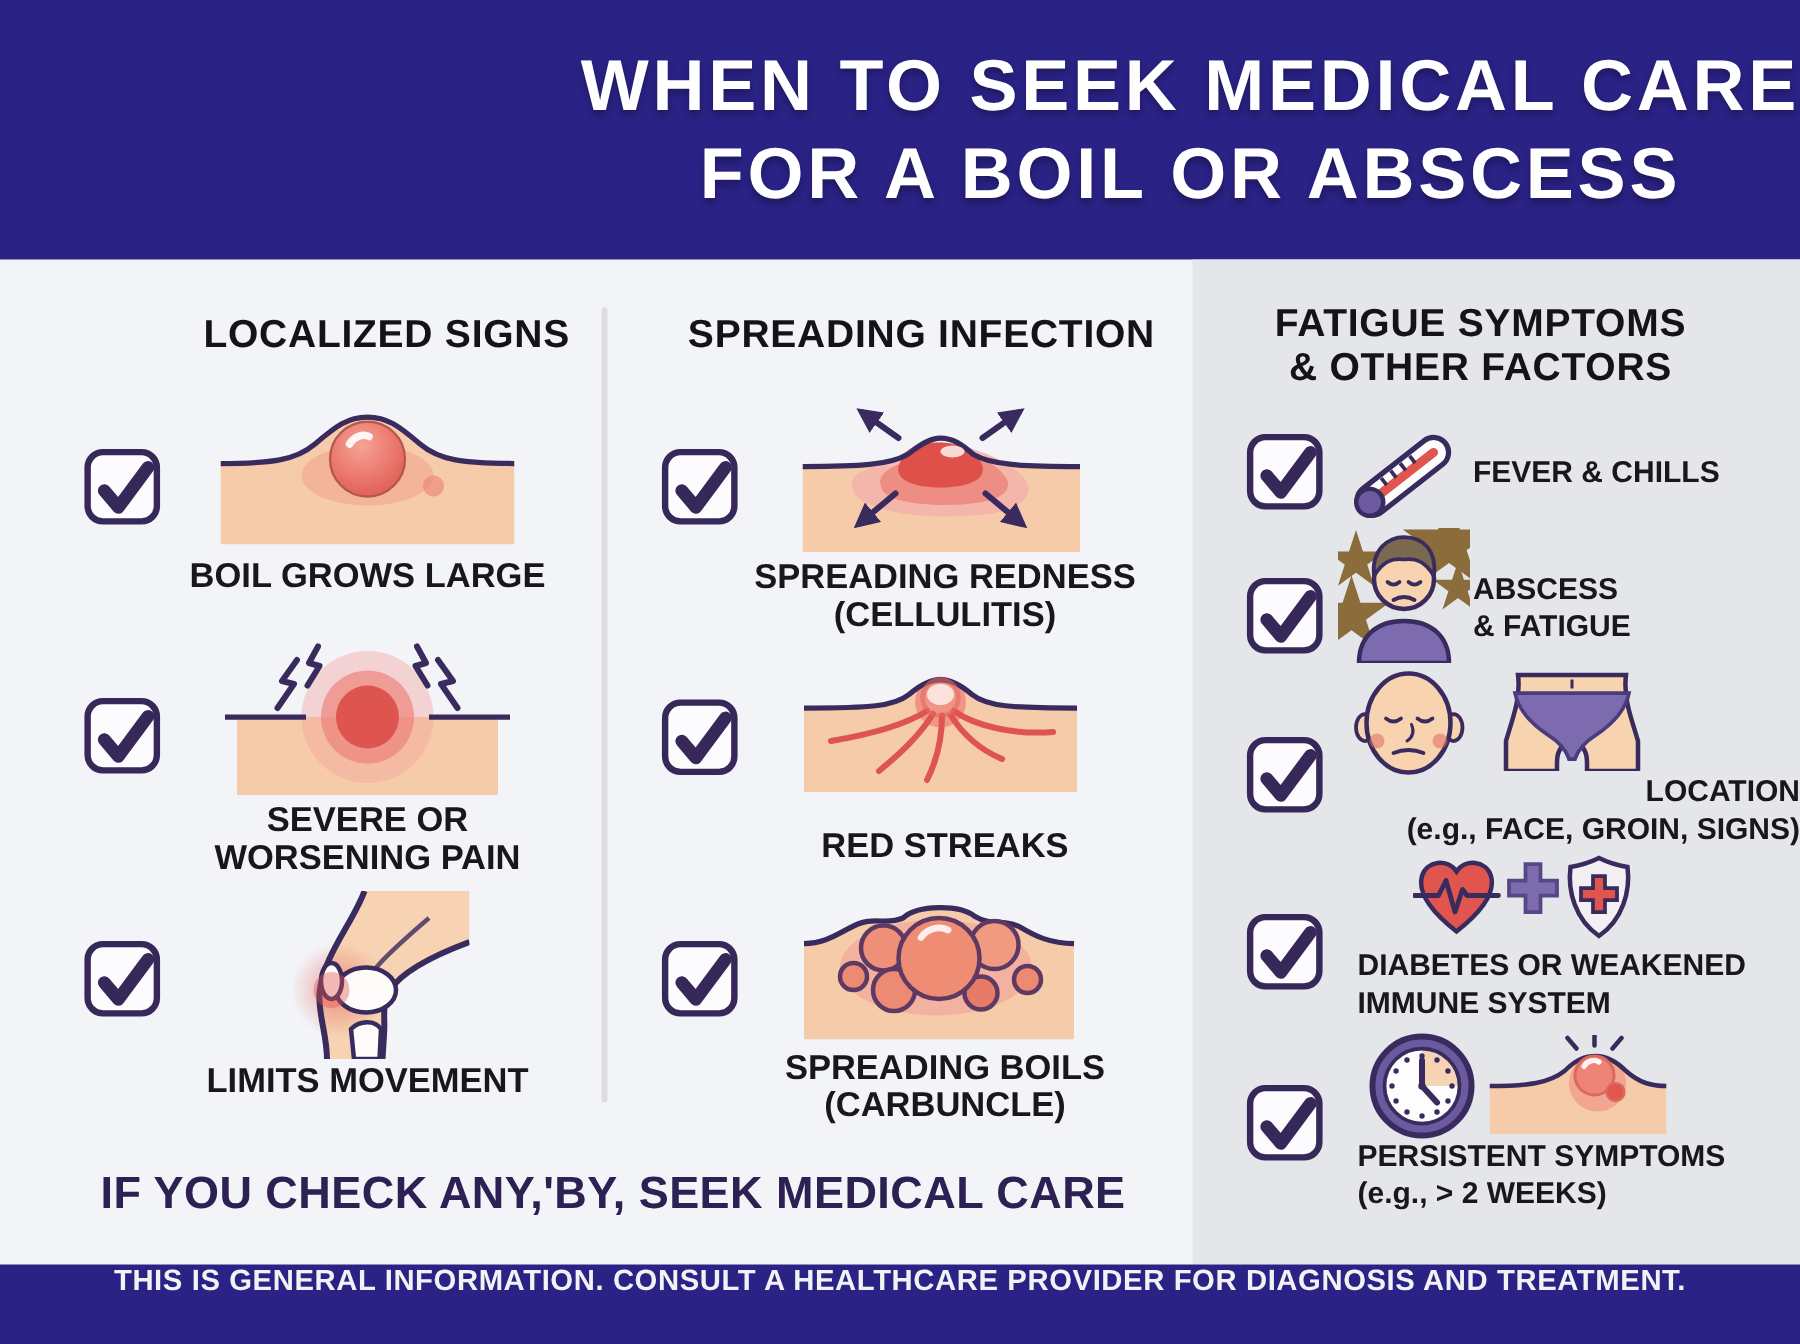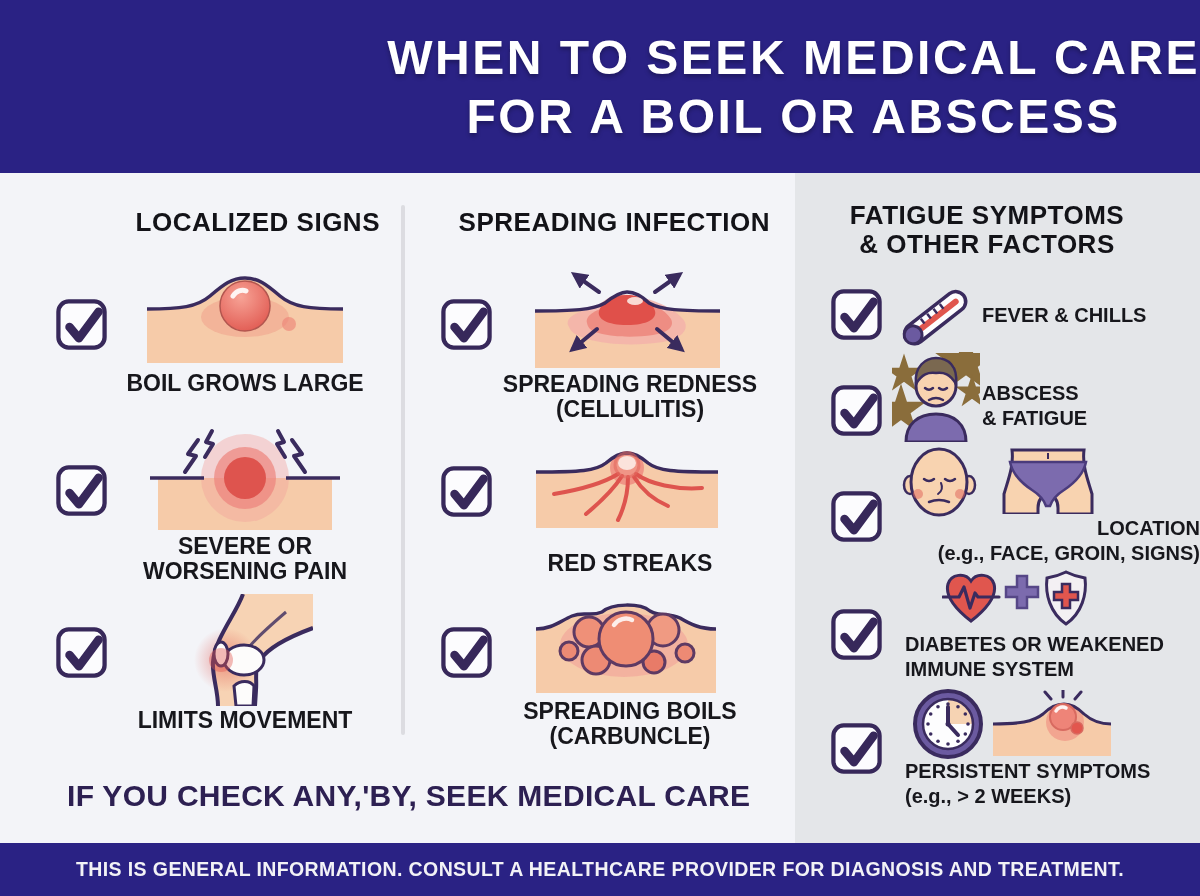--- a/index.html
+++ b/index.html
@@ -18,21 +18,21 @@
   .col-title { position:absolute; font-weight:700; font-size:26px; line-height:29px; color:#131318;
                text-align:center; letter-spacing:0.5px; }
   .cb { position:absolute; width:53px; height:53px; }
   .icon { position:absolute; line-height:0; }
   .label { position:absolute; font-weight:700; color:#17171C; text-align:center; font-size:23px; line-height:25px; }
   .label.small { font-size:20px; line-height:25px; text-align:left; }
 
   .cta { position:absolute; left:55px; top:779px; font-size:30px; font-weight:700; color:#2D2052; letter-spacing:0.3px;margin-left:12px; }
 
   .footer { position:absolute; left:0; top:843px; width:1200px; height:53px; background:#2A2284;
-            display:flex; align-items:center; justify-content:center; }
+            display:flex; justify-content:center; }
   .footer-text { color:#F2F2F6; font-size:19.5px; font-weight:700; letter-spacing:0.4px; }
 </style>
 </head>
 <body>
 
 <div class="poster">
 
   <div class="header">
     <div class="header-title">
       <div>WHEN TO SEEK MEDICAL CARE</div>

